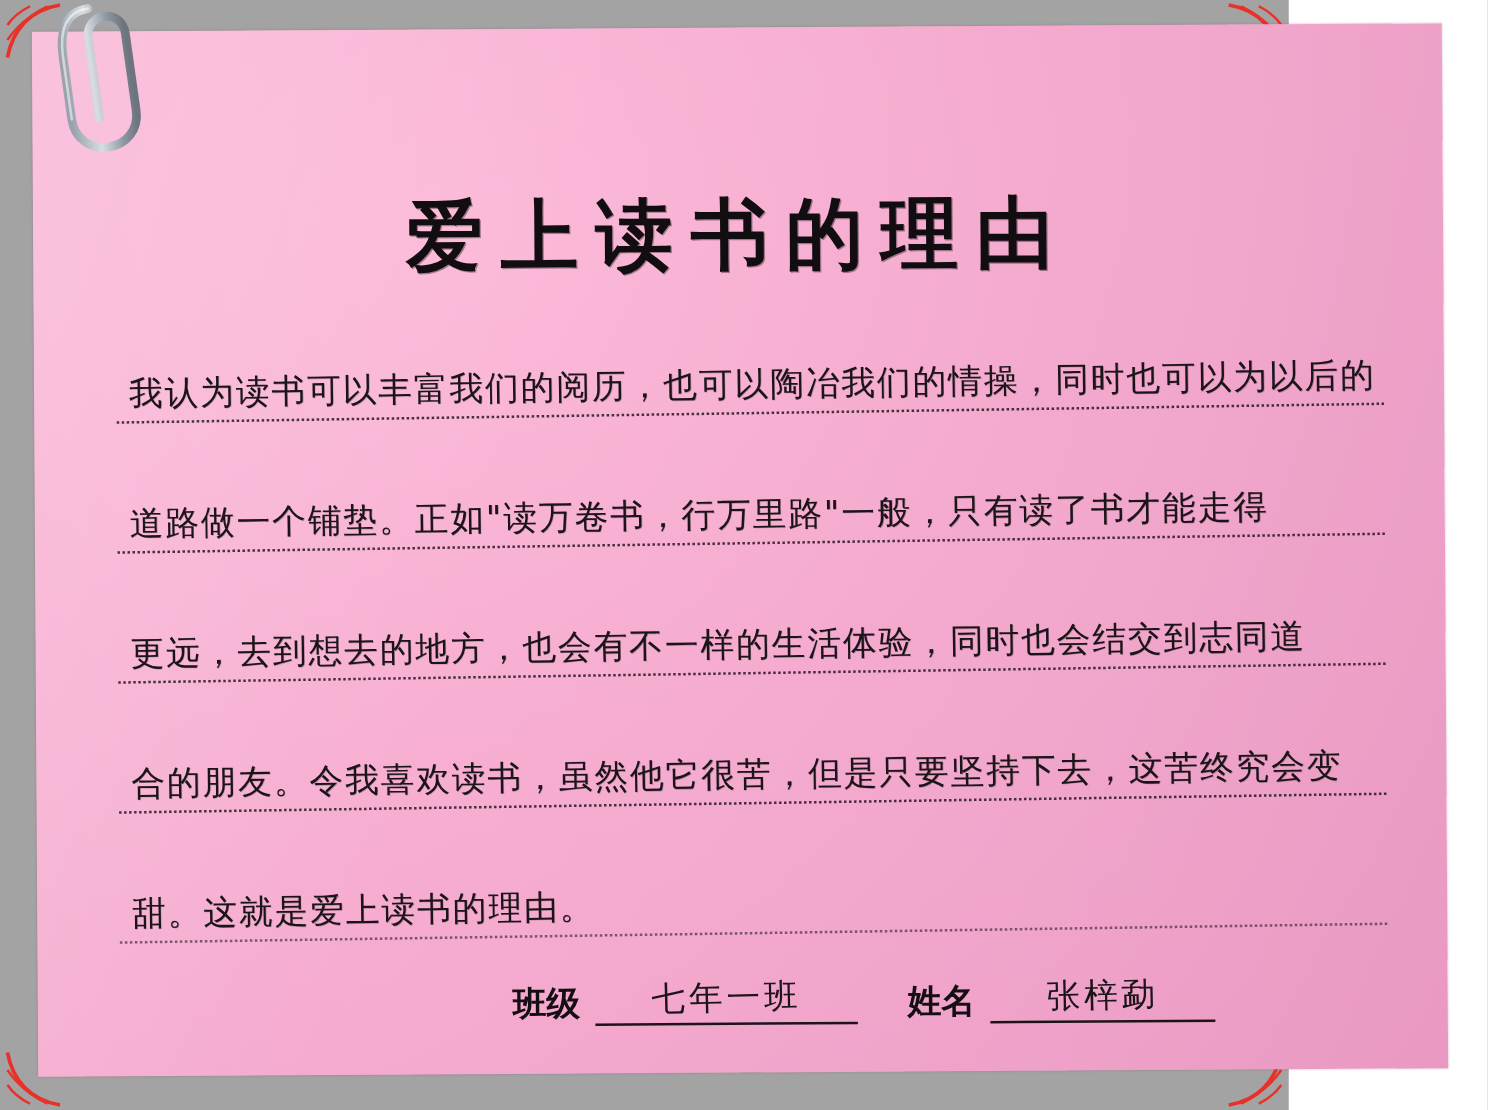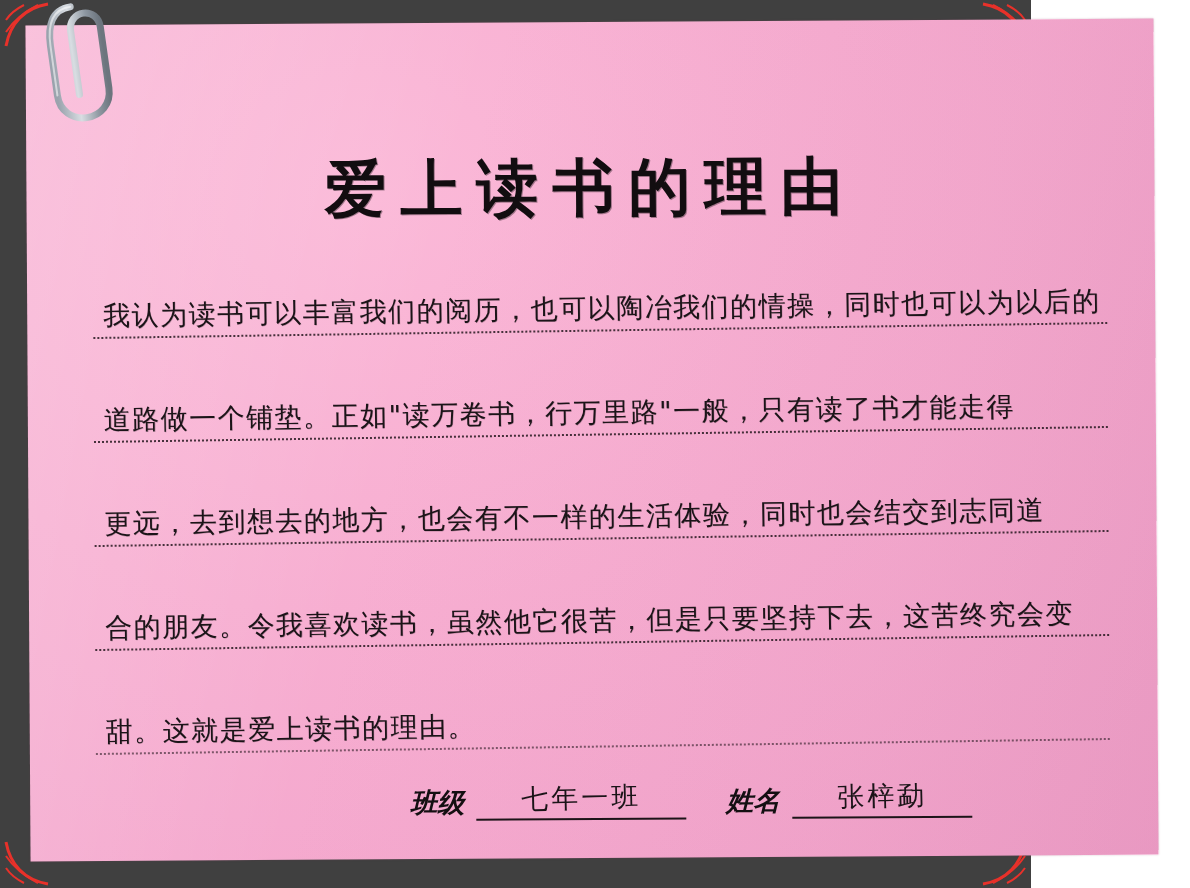--- a/index.html
+++ b/index.html
@@ -13,21 +13,21 @@
     overflow: hidden;
     font-family: "Liberation Sans", sans-serif;
   }
 
   
   #scan-page {
     position: absolute;
     left: 0; top: 0;
     width: 1031px;
     height: 888px;
-    background: #404040;
+    background: #a3a3a3;
   }
 
   .corner-mark {
     position: absolute;
     width: 46px;
     height: 46px;
     pointer-events: none;
   }
   .corner-mark svg { display: block; }
 
@@ -142,21 +142,20 @@
     display: flex;
     align-items: flex-end;
     gap: 12px;
   }
   .field-label {
     font-family: "DejaVu Sans", "Liberation Sans", sans-serif;
     font-size: 27px;
     font-weight: bold;
     color: #140f12;
     white-space: nowrap;
-    font-style: italic;
   }
   .field-value-wrap {
     position: relative;
     min-width: 210px;
     border-bottom: 2px solid #1c1418;
     text-align: center;
     padding-bottom: 2px;
   }
   .field-value {
     font-family: "DejaVu Sans", "Liberation Sans", sans-serif;

